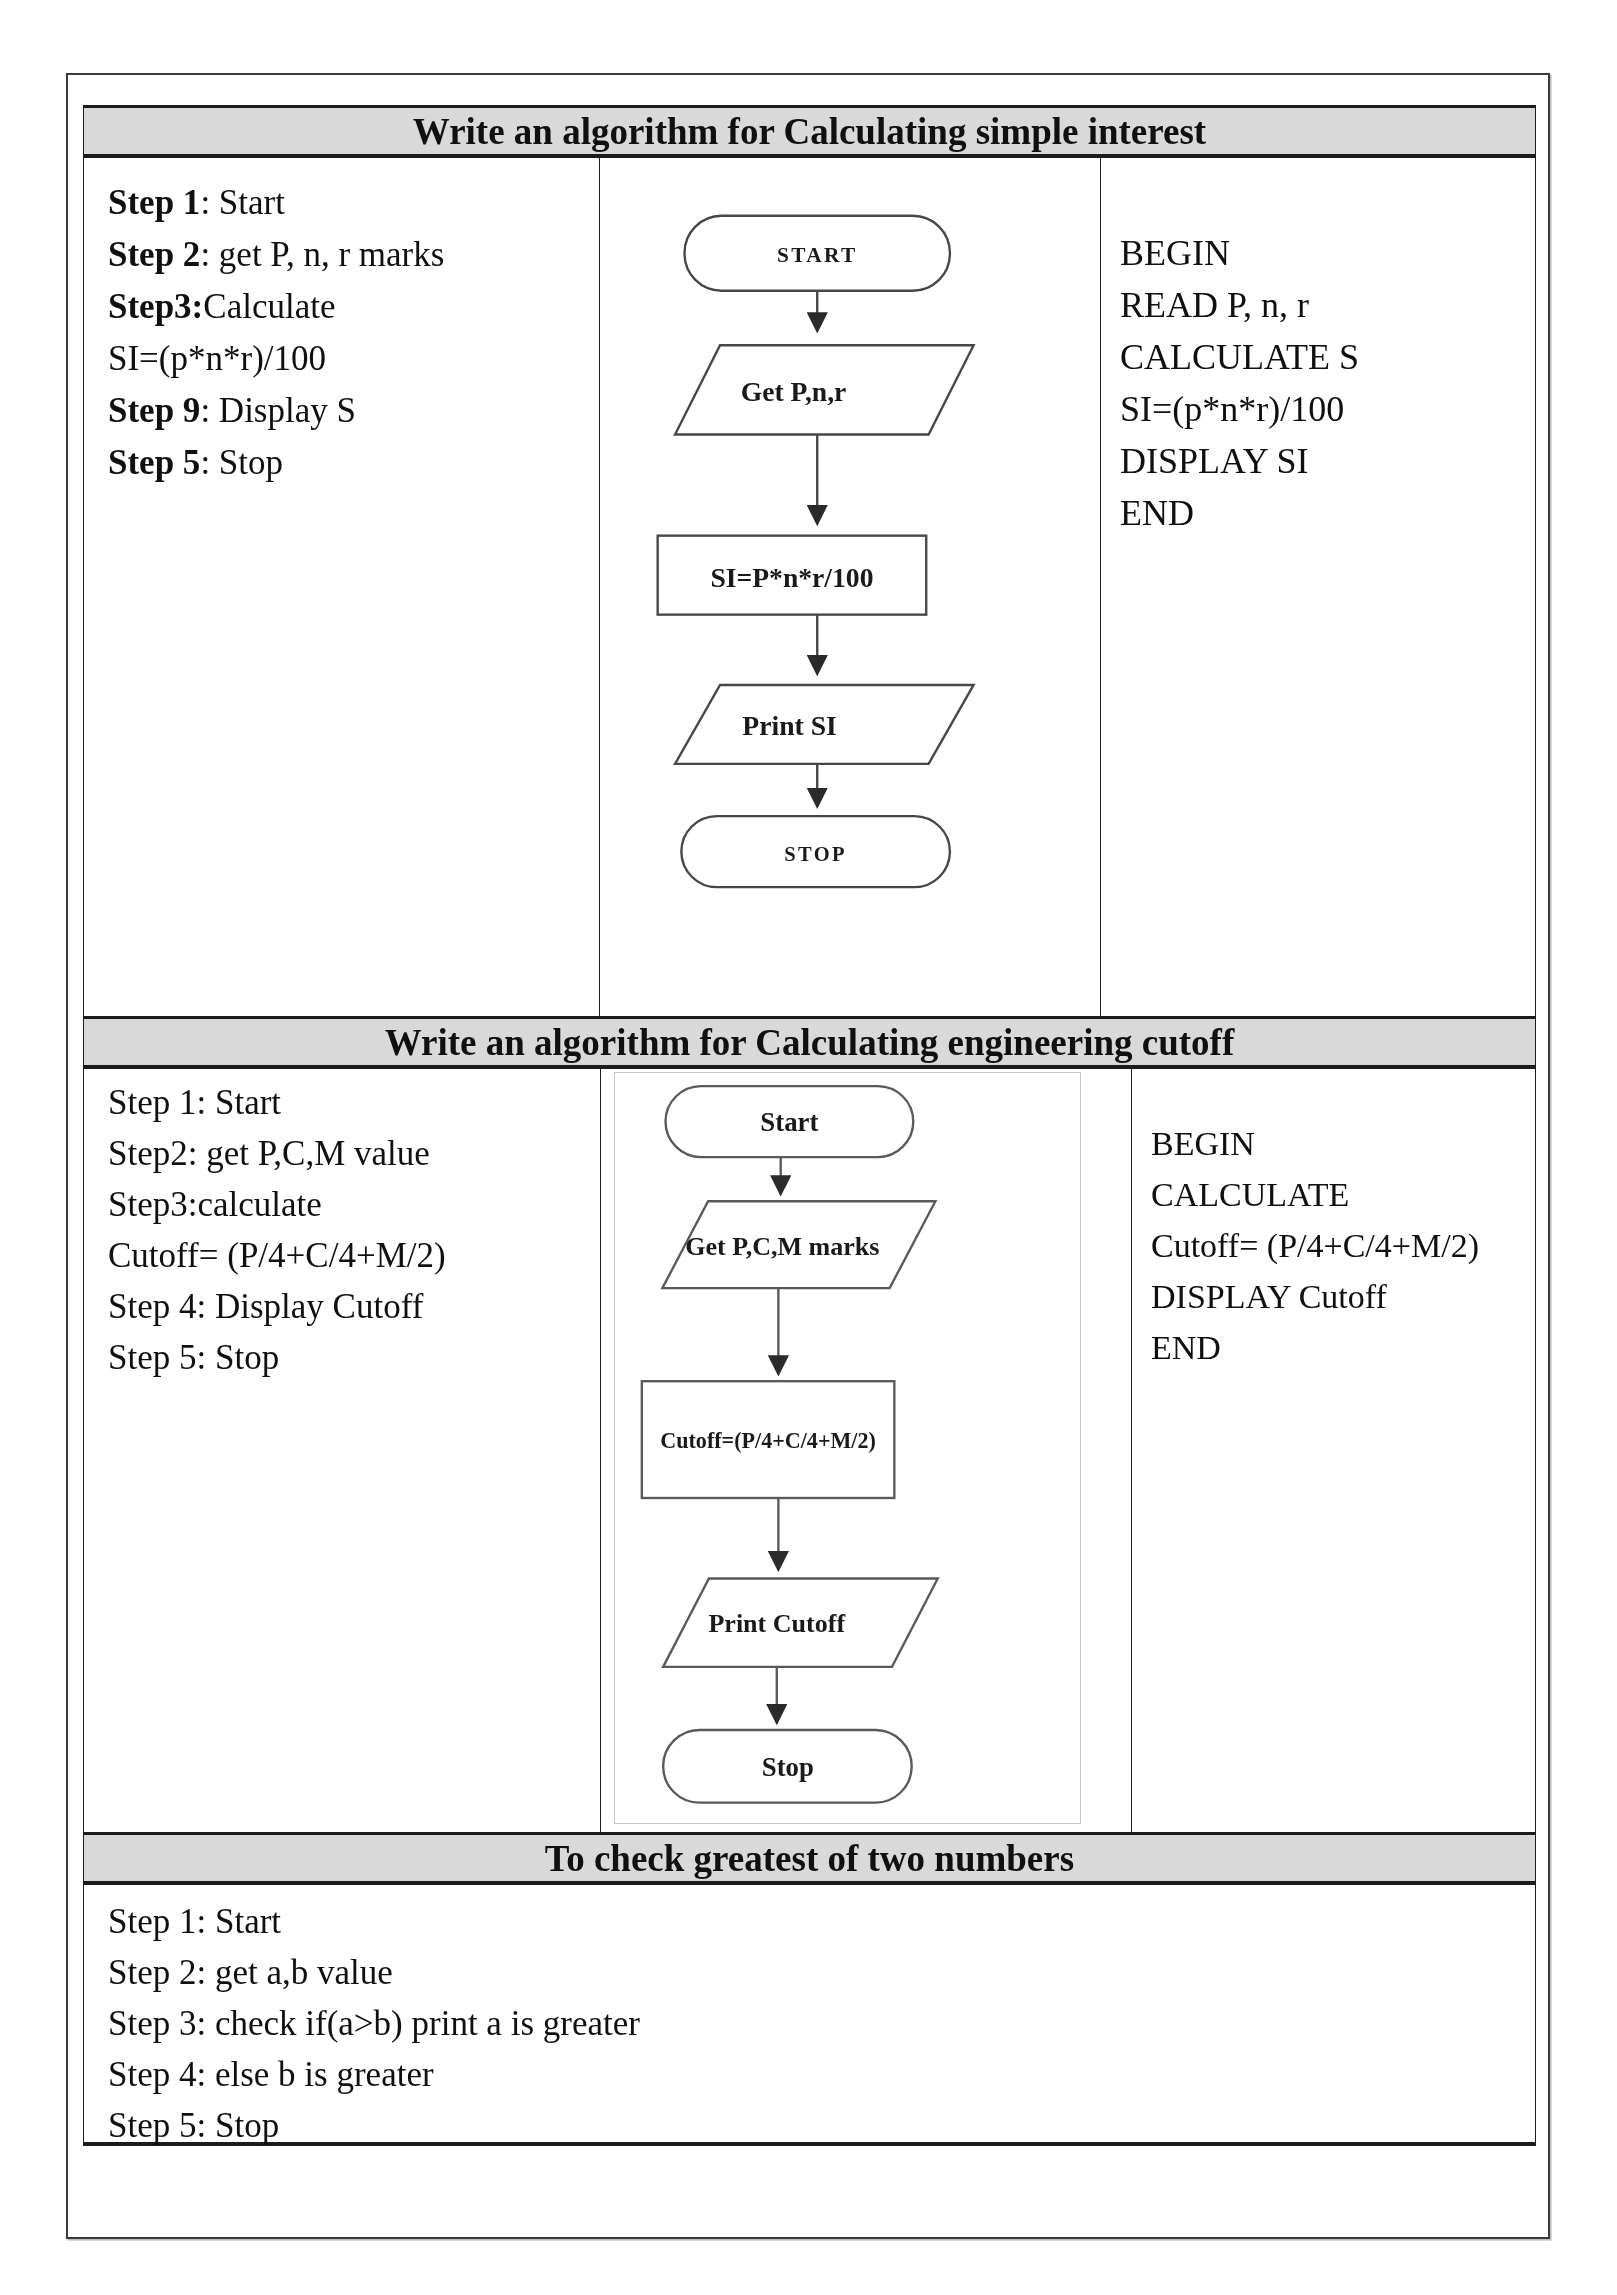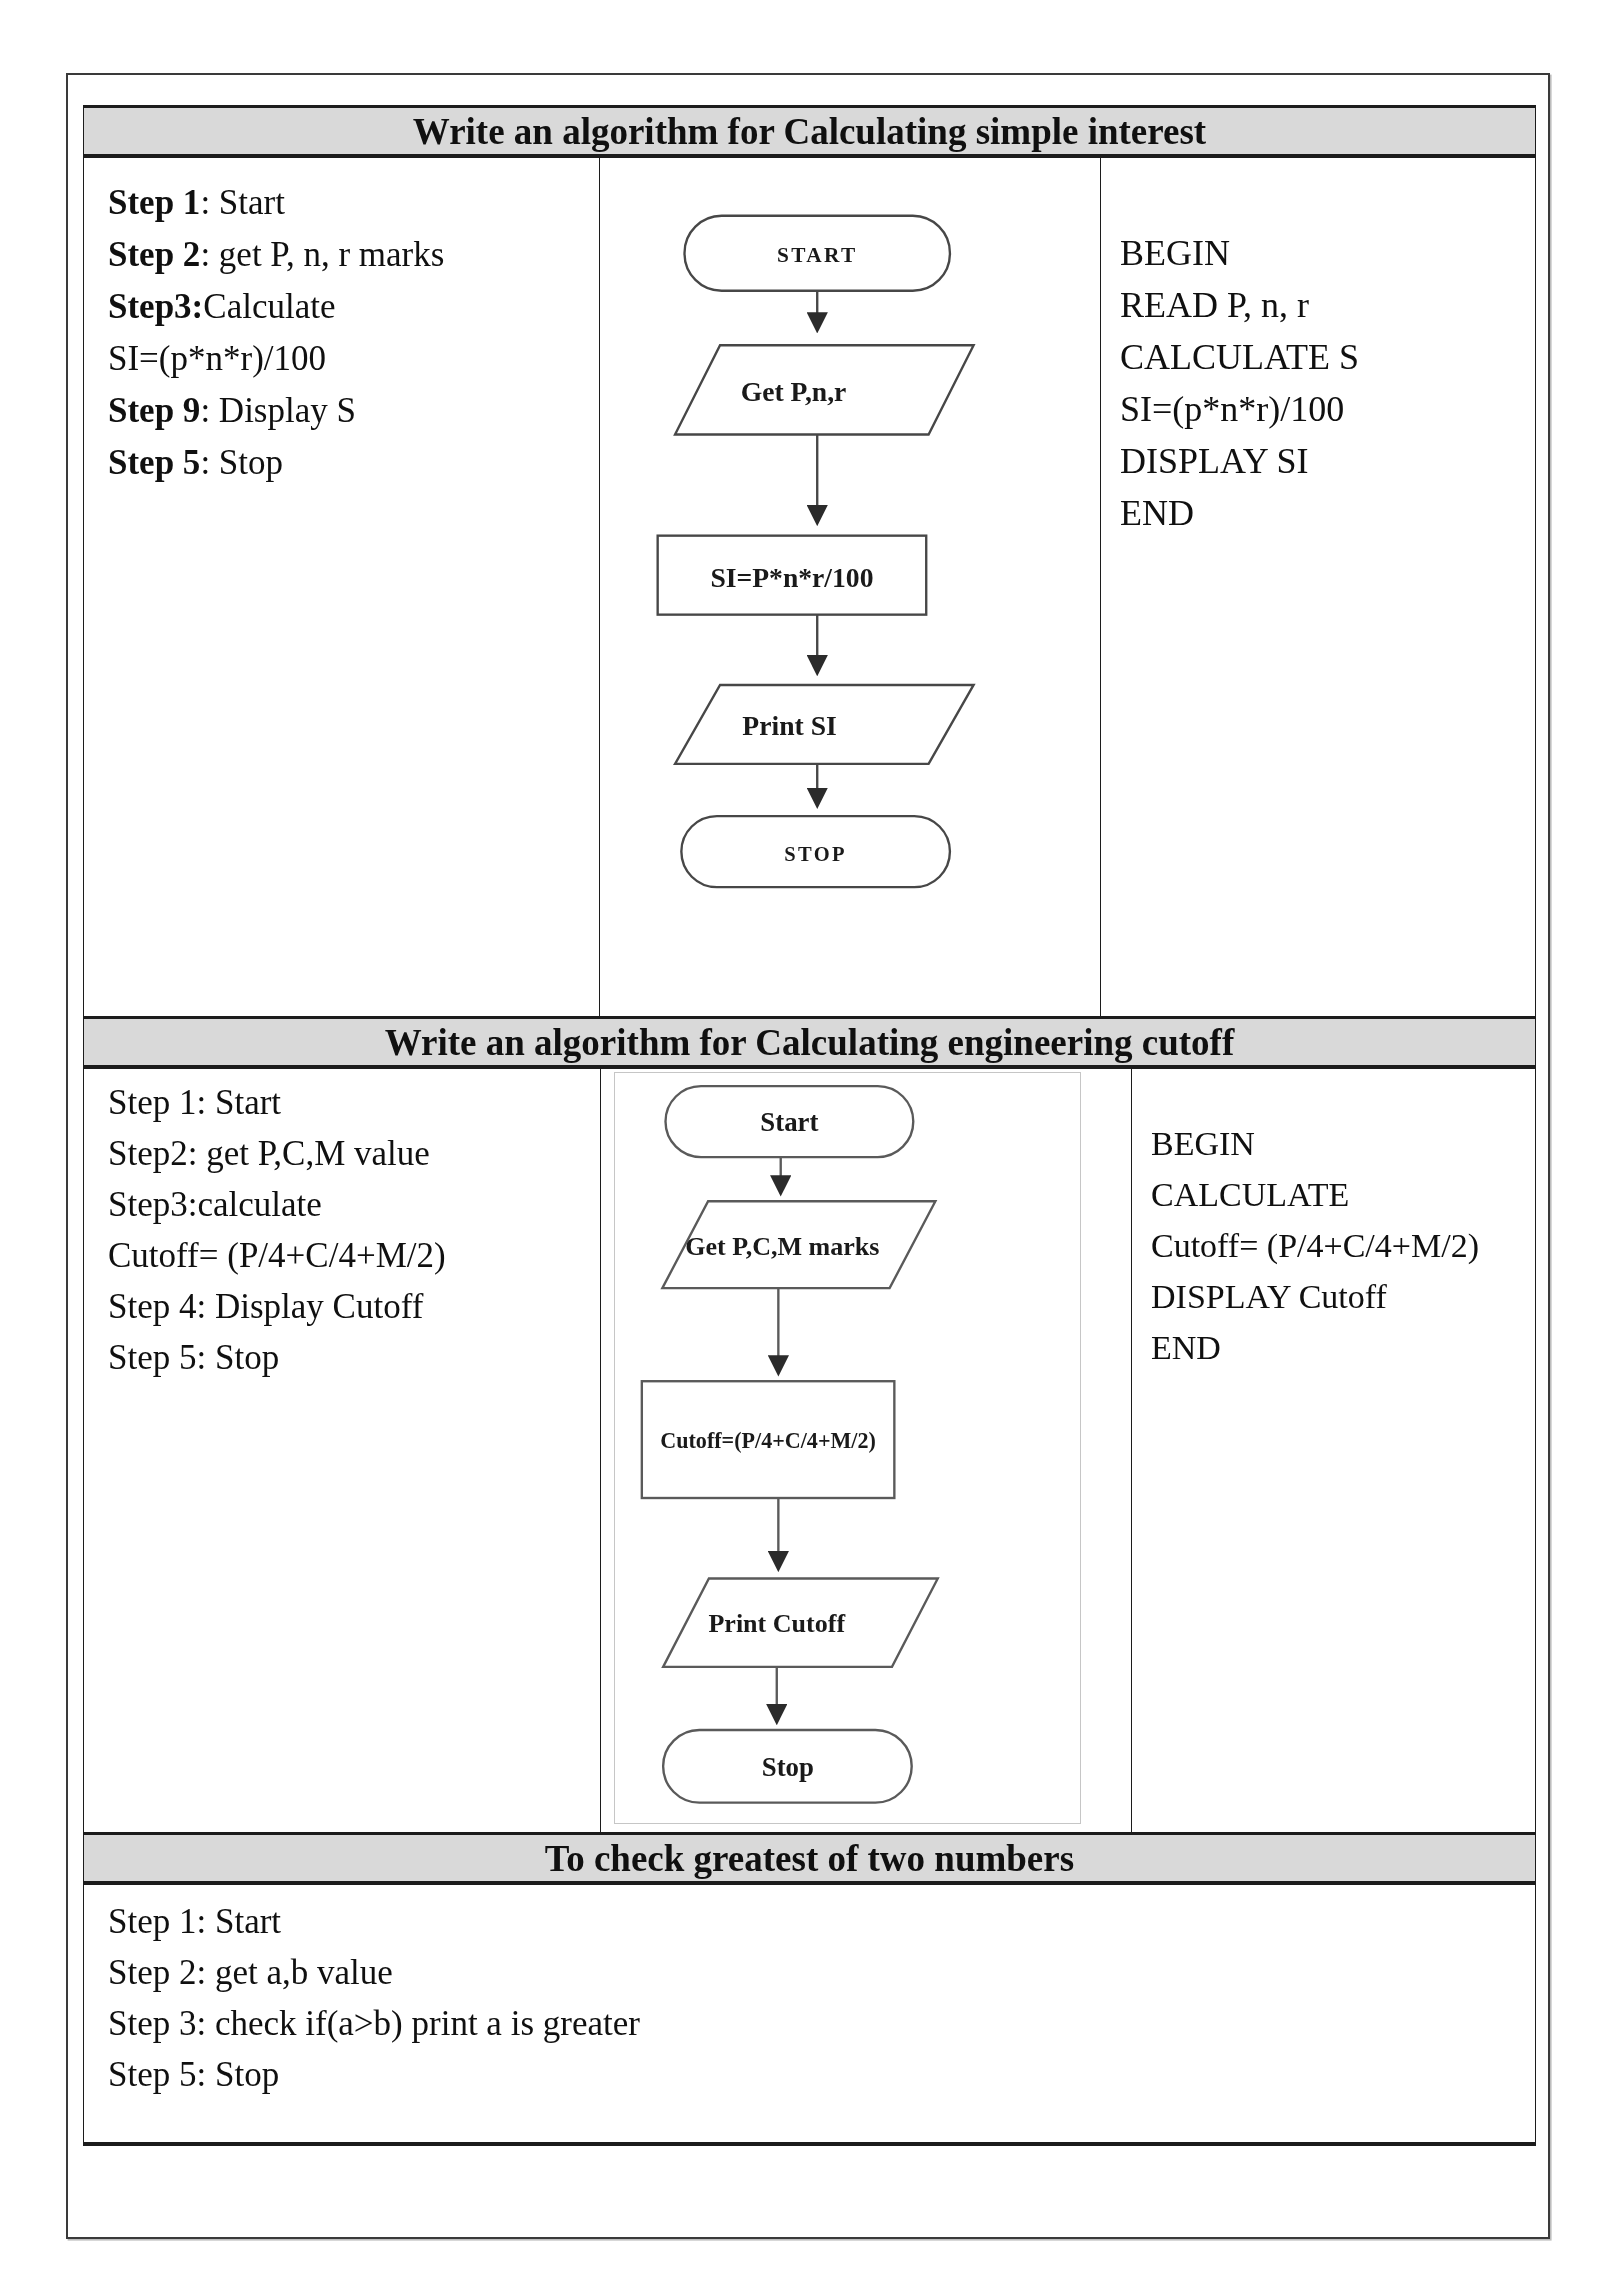--- a/index.html
+++ b/index.html
@@ -143,17 +143,18 @@
     </div>
   </div>
 
   <div class="sec-header">
     <span>To check greatest of two numbers</span>
   </div>
   <div class="sec-body body-3 steps-3">
     <div class="line">Step 1: Start</div>
     <div class="line">Step 2: get a,b value</div>
     <div class="line">Step 3: check if(a&gt;b) print a is greater</div>
+    <div class="line">Step 4: else b is greater</div>
     <div class="line">Step 5: Stop</div>
   </div>
 
 </div>
 
 
 </body></html>

